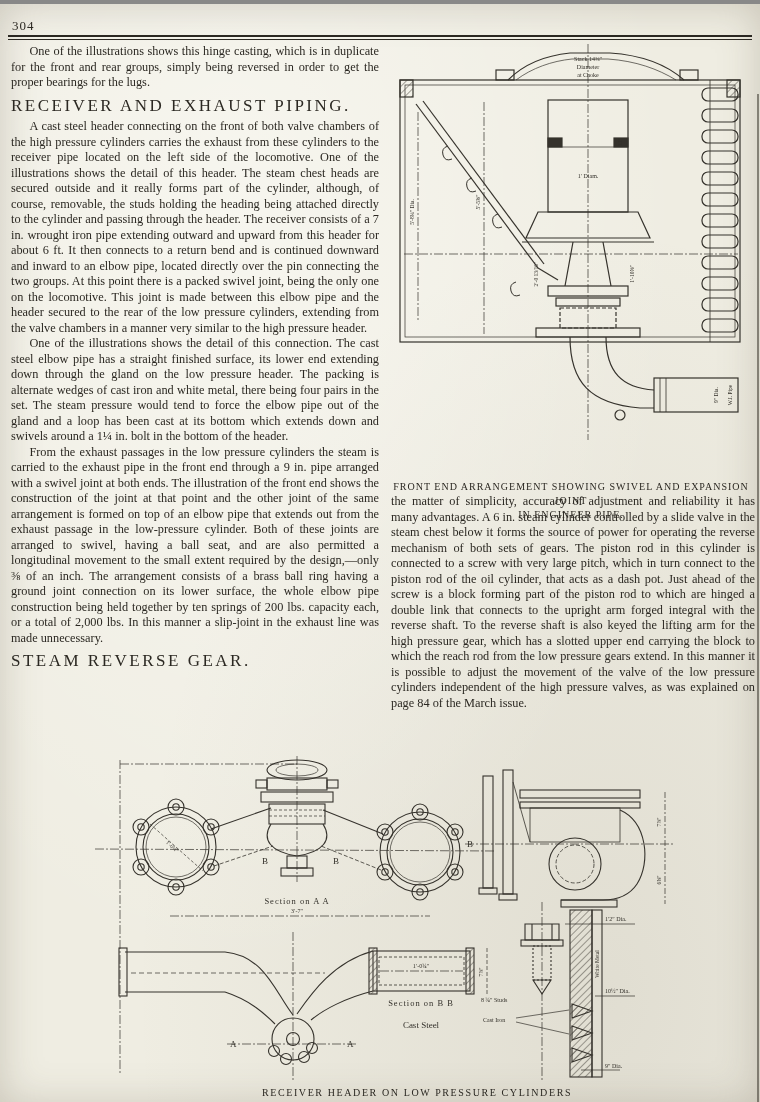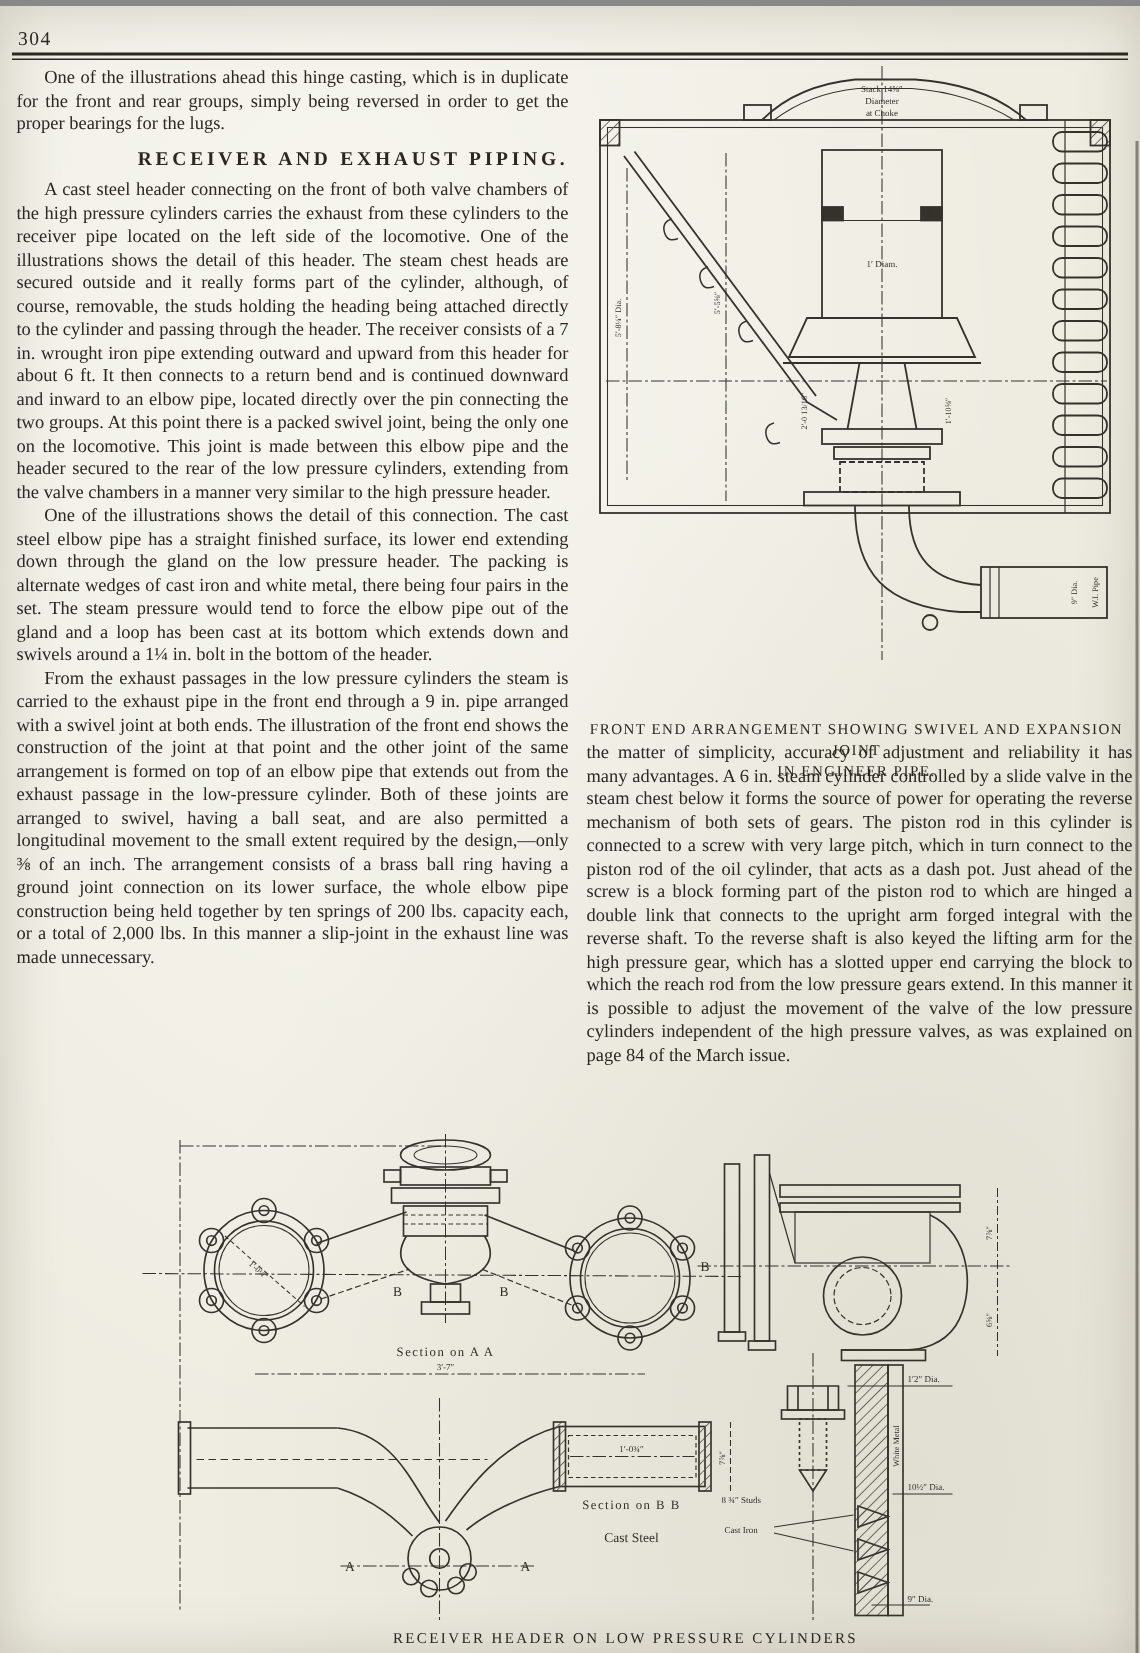--- a/index.html
+++ b/index.html
@@ -20,21 +20,21 @@
   
   .hdr{position:absolute;top:6px;left:0;width:100%;height:28px;}
   .pagenum{position:absolute;left:12px;top:8px;font-size:13px;letter-spacing:1px;}
   .jtitle{position:absolute;left:0;top:6px;width:100%;text-align:center;font-size:16px;
     font-weight:normal;letter-spacing:2.5px;margin:0;}
   .rule{position:absolute;top:31px;left:8px;width:744px;border-top:2px solid #2b2822;border-bottom:1px solid #2b2822;height:2px;}
   
   .col{position:absolute;font-size:12.3px;line-height:15.5px;text-align:justify;}
   .col p{margin:0;text-indent:1.5em;}
   .col p.noindent{text-indent:0;}
-  .sechead{text-align:right;font-size:13px;letter-spacing:2.5px;margin:7px 0 6px 0;text-indent:0 !important;font-weight:bold;}
+  .sechead{text-align:left;font-size:17px;letter-spacing:2.5px;margin:7px 0 6px 0;text-indent:0 !important;}
   .leftcol{left:11px;top:40px;width:368px;}
   .rightcol{left:391px;top:490px;width:364px;}
   .figcap{position:absolute;text-align:center;font-size:10px;letter-spacing:1px;line-height:14px;color:#2b2822;}
   .figcap.top{left:385px;top:476px;width:372px;}
   .figcap.bottom{left:0px;top:1082px;width:760px;letter-spacing:1.6px;padding-left:37px;}
   
   .fig{position:absolute;}
   .fig-top{left:388px;top:38px;width:368px;height:408px;}
   .fig-bottom{left:75px;top:748px;width:685px;height:332px;}
   svg text{font-family:"Liberation Serif","DejaVu Serif",serif;fill:#33302a;}
@@ -48,25 +48,26 @@
 
 <div class="page">
   <div class="scan-edge"></div>
 
   <div class="hdr">
     <span class="pagenum">304</span>
   </div>
   <div class="rule"></div>
 
   <div class="col leftcol">
-    <p>One of the illustrations ahead this hinge casting, which is in duplicate for the front and rear groups, simply being reversed in order to get the proper bearings for the lugs.</p>
+    <p>One of the illustrations shows this hinge casting, which is in duplicate for the front and rear groups, simply being reversed in order to get the proper bearings for the lugs.</p>
     <div class="sechead">RECEIVER AND EXHAUST PIPING.</div>
     <p>A cast steel header connecting on the front of both valve chambers of the high pressure cylinders carries the exhaust from these cylinders to the receiver pipe located on the left side of the locomotive.  One of the illustrations shows the detail of this header.  The steam chest heads are secured outside and it really forms part of the cylinder, although, of course, removable, the studs holding the heading being attached directly to the cylinder and passing through the header.  The receiver consists of a 7 in. wrought iron pipe extending outward and upward from this header for about 6 ft.  It then connects to a return bend and is continued downward and inward to an elbow pipe, located directly over the pin connecting the two groups.  At this point there is a packed swivel joint, being the only one on the locomotive.  This joint is made between this elbow pipe and the header secured to the rear of the low pressure cylinders, extending from the valve chambers in a manner very similar to the high pressure header.</p>
     <p>One of the illustrations shows the detail of this connection. The cast steel elbow pipe has a straight finished surface, its lower end extending down through the gland on the low pressure header.  The packing is alternate wedges of cast iron and white metal, there being four pairs in the set.  The steam pressure would tend to force the elbow pipe out of the gland and a loop has been cast at its bottom which extends down and swivels around a 1¼ in. bolt in the bottom of the header.</p>
     <p>From the exhaust passages in the low pressure cylinders the steam is carried to the exhaust pipe in the front end through a 9 in. pipe arranged with a swivel joint at both ends.  The illustration of the front end shows the construction of the joint at that point and the other joint of the same arrangement is formed on top of an elbow pipe that extends out from the exhaust passage in the low-pressure cylinder.  Both of these joints are arranged to swivel, having a ball seat, and are also permitted a longitudinal movement to the small extent required by the design,—only ⅜ of an inch.  The arrangement consists of a brass ball ring having a ground joint connection on its lower surface, the whole elbow pipe construction being held together by ten springs of 200 lbs. capacity each, or a total of 2,000 lbs.  In this manner a slip-joint in the exhaust line was made unnecessary.</p>
+    <div class="sechead">STEAM REVERSE GEAR.</div>
   </div>
 
   <svg class="fig fig-top" viewBox="0 0 368 408" xmlns="http://www.w3.org/2000/svg">
     <defs>
       <pattern id="hatch" width="5" height="5" patternTransform="rotate(45)" patternUnits="userSpaceOnUse">
         <line x1="0" y1="0" x2="0" y2="5" stroke="#55524a" stroke-width="1.1"></line>
       </pattern>
     </defs>
     <g stroke="#35322c" fill="none" stroke-width="1.2">
 

